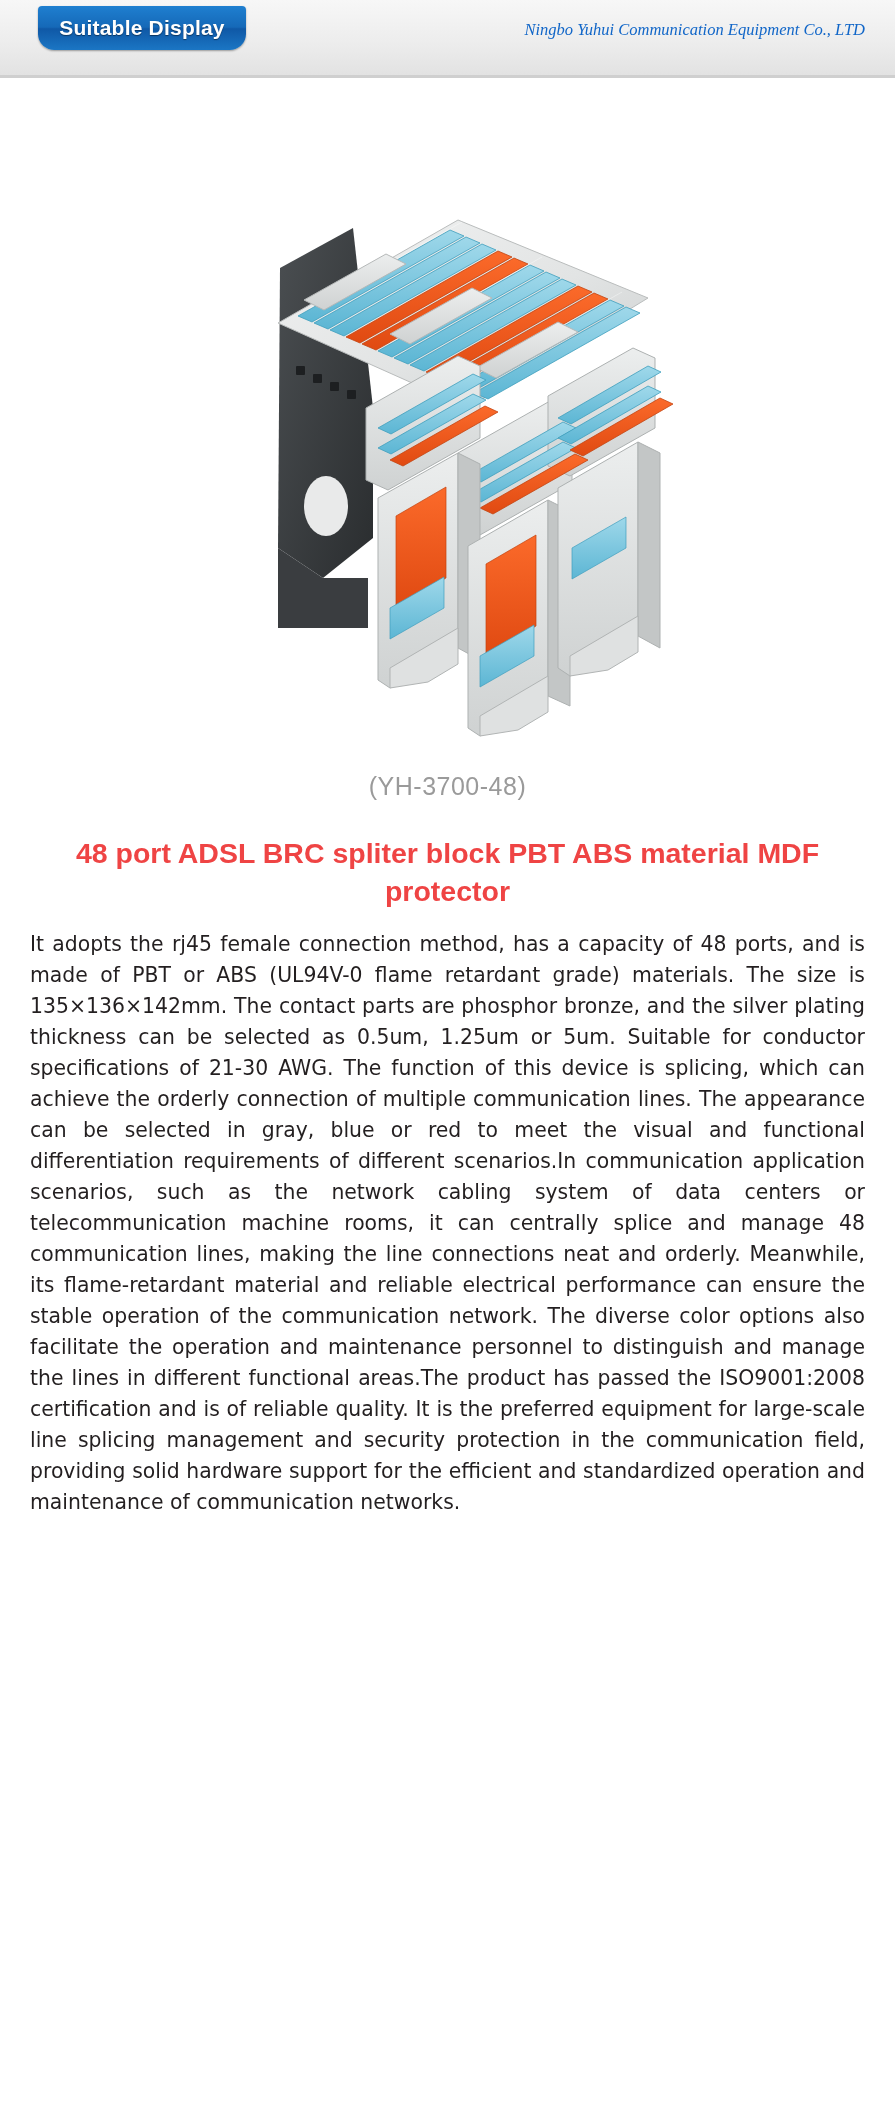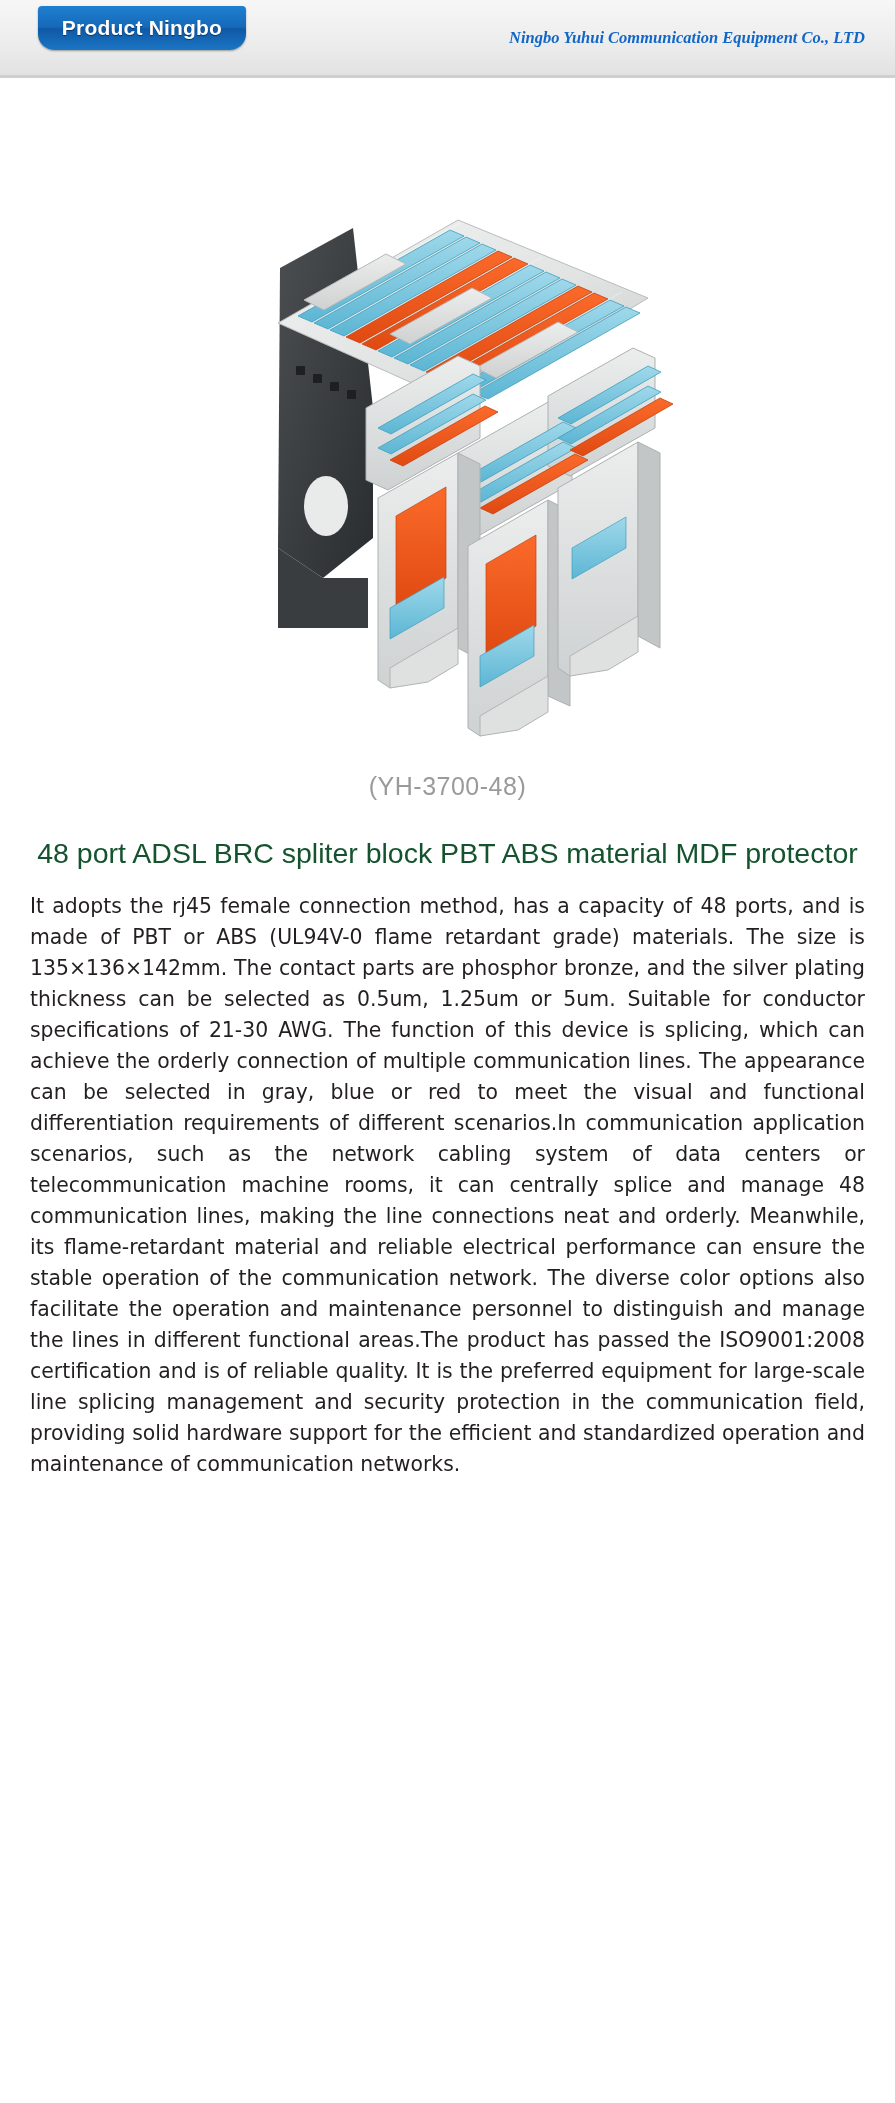--- a/index.html
+++ b/index.html
@@ -47,24 +47,24 @@
   .badge-text {
     color: #ffffff;
     font-size: 21px;
     font-weight: bold;
     letter-spacing: .2px;
     text-shadow: 0 1px 1px rgba(0,0,0,.45);
   }
   .company {
     position: absolute;
     right: 30px;
-    top: 28px;
+    top: 20px;
     color: #1166c8;
     font-size: 16.5px;
-    font-weight: bold;
+    font-weight: normal;
     font-style: italic;
     font-family: "Liberation Serif", serif;
     white-space: nowrap;
   }
 
   
   .product-figure {
     margin: 30px auto 0 auto;
     width: 640px;
     height: 660px;
@@ -82,23 +82,23 @@
     color: #9a9a9a;
     font-size: 25px;
     margin-top: 4px;
     letter-spacing: .5px;
   }
 
   
   .product-title {
     margin: 34px 34px 0 34px;
     text-align: center;
-    color: #14532d;
+    color: #ef4444;
     font-size: 28.5px;
-    font-weight: normal;
+    font-weight: bold;
     line-height: 1.33;
   }
 
   
   .body-copy {
     margin: 18px 30px 20px 30px;
     font-size: 20.4px;
     line-height: 1.52;
     color: #231f20;
     text-align: justify;
@@ -107,21 +107,21 @@
   }
 </style>
 </head>
 <body>
 
 <div class="page">
 
   <div class="header">
     <div class="header-inner">
       <div class="badge">
-        <span class="badge-text">Product Ningbo</span>
+        <span class="badge-text">Suitable Display</span>
       </div>
       <div class="company">Ningbo Yuhui Communication Equipment Co., LTD</div>
     </div>
   </div>
 
   <div class="product-figure">
     <svg class="photo-stage" viewBox="0 0 640 660" xmlns="http://www.w3.org/2000/svg">
       <defs>
         <linearGradient id="grayBody" x1="0" y1="0" x2="1" y2="1">
           <stop offset="0%" stop-color="#f2f3f3"></stop>

